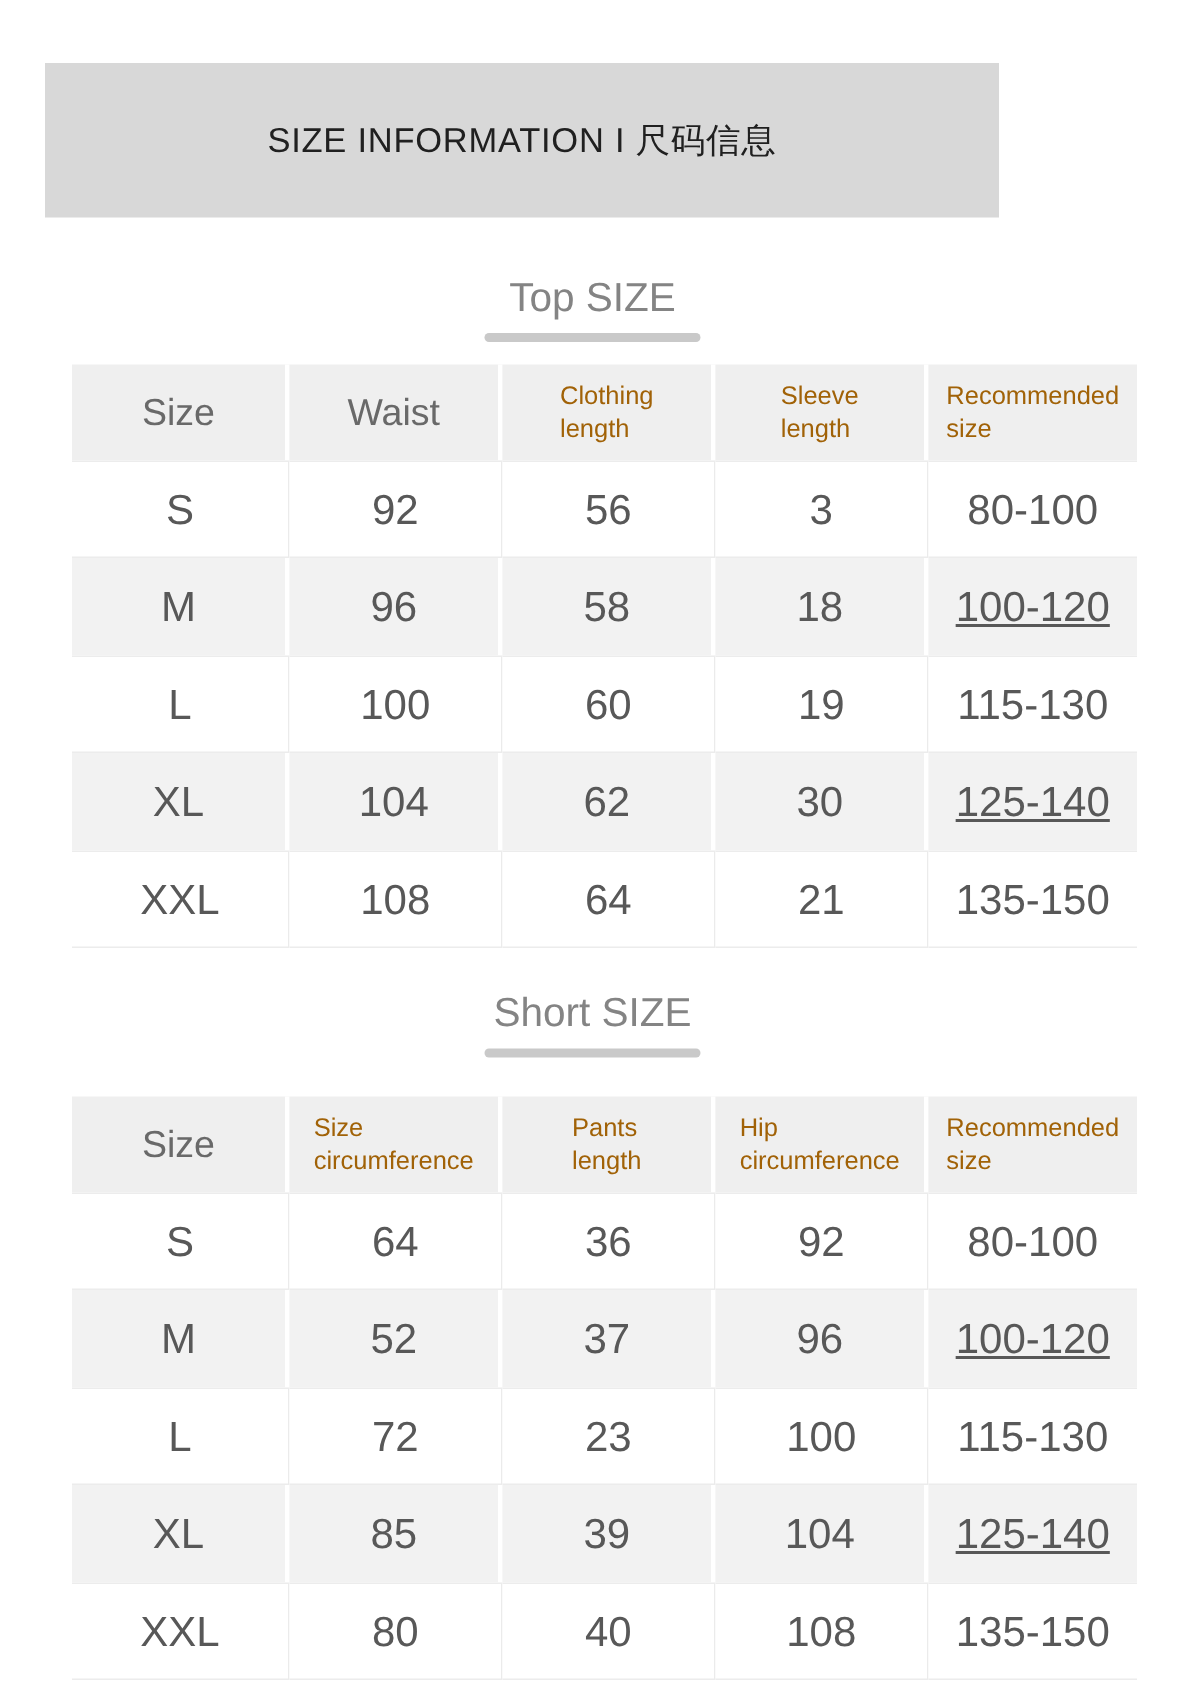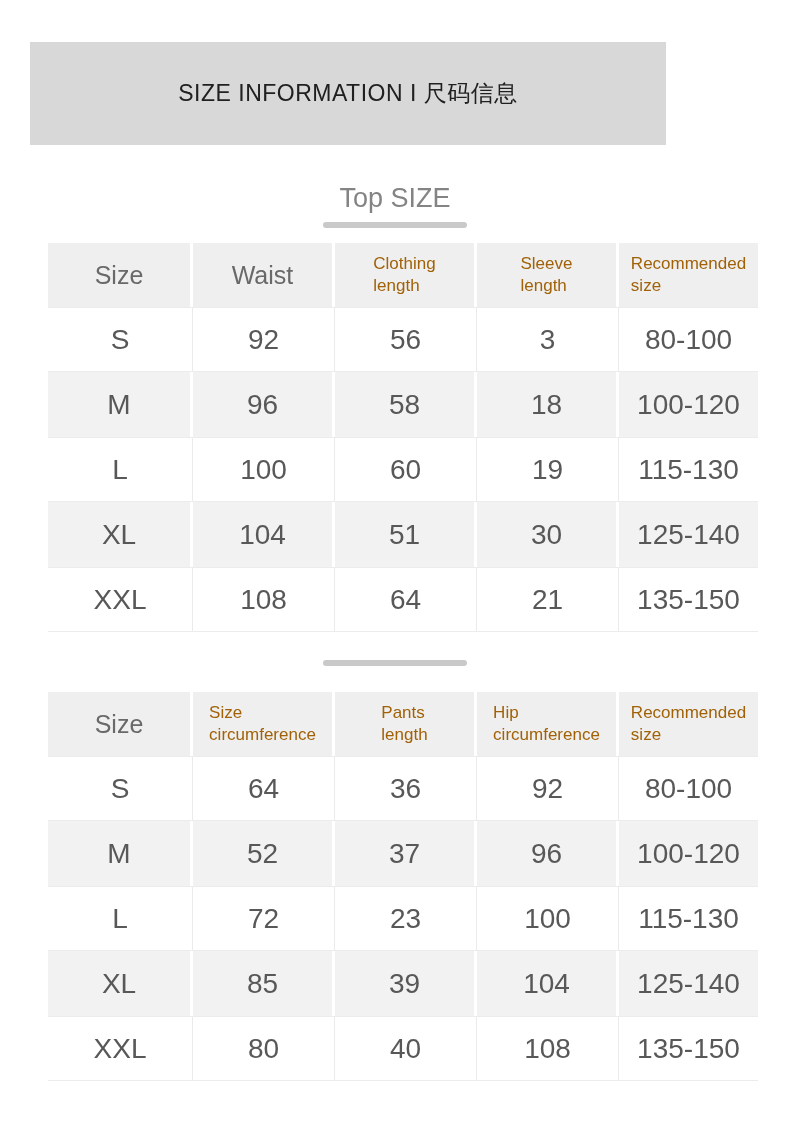--- a/index.html
+++ b/index.html
@@ -87,21 +87,21 @@
     background: #ffffff;
     border-right: 1px solid #ebebeb;
     border-top: 1px solid #ececec;
     border-bottom: 1px solid #ececec;
   }
   tr.row-light td:last-child { border-right: none; }
   tr.row-shaded td {
     background: #f2f2f2;
     border-right: 3px solid #ffffff;
   }
-  tr.row-shaded td:last-child { border-right: none; }
+  tr.row-shaded td:last-child { border-right: none; text-decoration: underline; }
 </style>
 </head>
 <body>
 
 <div class="page">
 
   <header class="banner">
     <h1>SIZE INFORMATION I 尺码信息</h1>
   </header>
 
@@ -161,37 +161,38 @@
         <tr class="row-light">
           <td>L</td>
           <td>100</td>
           <td>60</td>
           <td>19</td>
           <td>115-130</td>
         </tr>
         <tr class="row-shaded">
           <td>XL</td>
           <td>104</td>
-          <td>51</td>
+          <td>62</td>
           <td>30</td>
           <td>125-140</td>
         </tr>
         <tr class="row-light">
           <td>XXL</td>
           <td>108</td>
           <td>64</td>
           <td>21</td>
           <td>135-150</td>
         </tr>
       </tbody>
     </table>
   </section>
 
   <section>
     <div class="section-heading second">
+      <h2>Short SIZE</h2>
       <div class="heading-underline"></div>
     </div>
 
     <table class="size-table second">
       <colgroup>
         <col style="width:145px">
           <col style="width:142px">
           <col style="width:142px">
           <col style="width:142px">
           <col style="width:139px">

